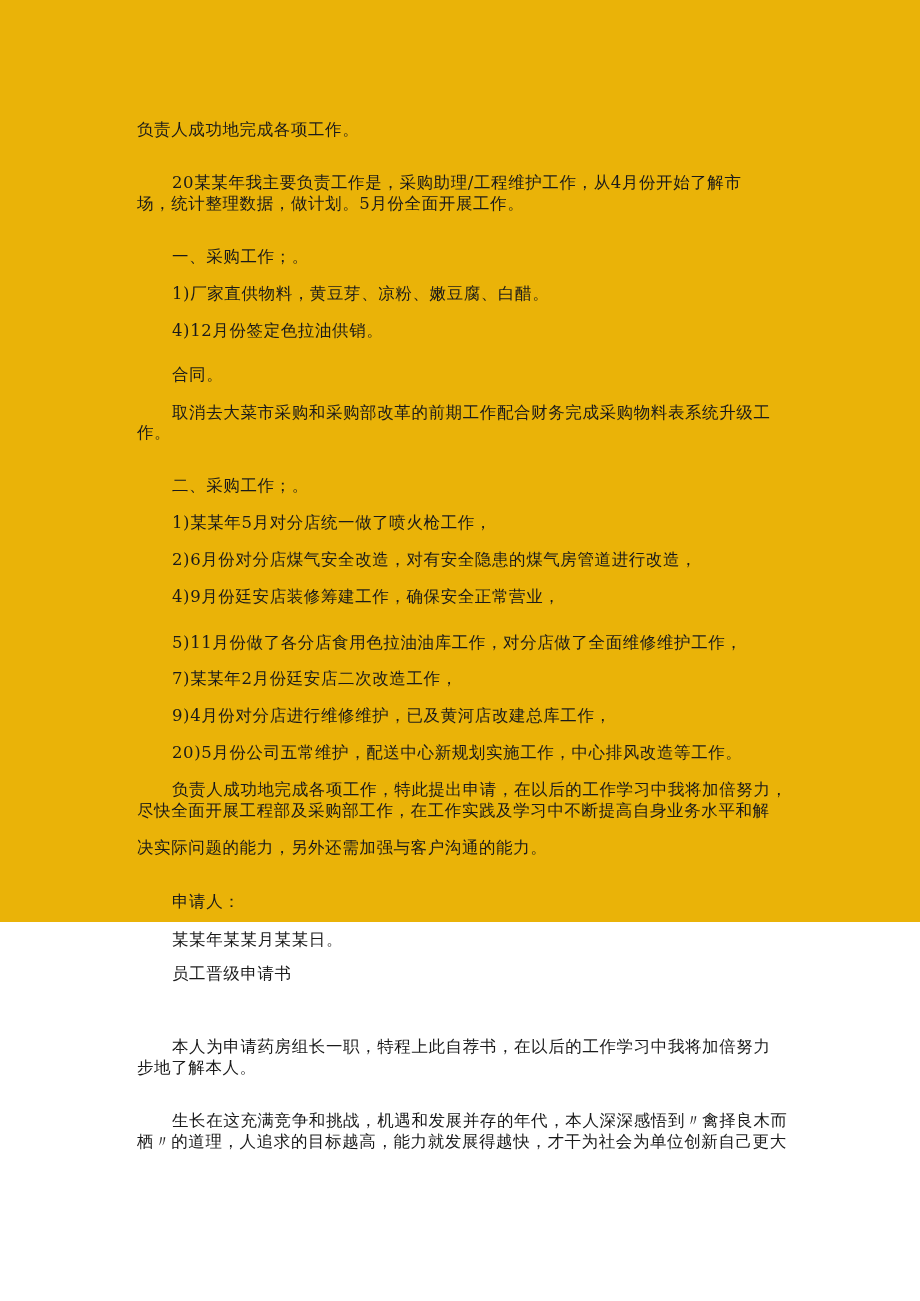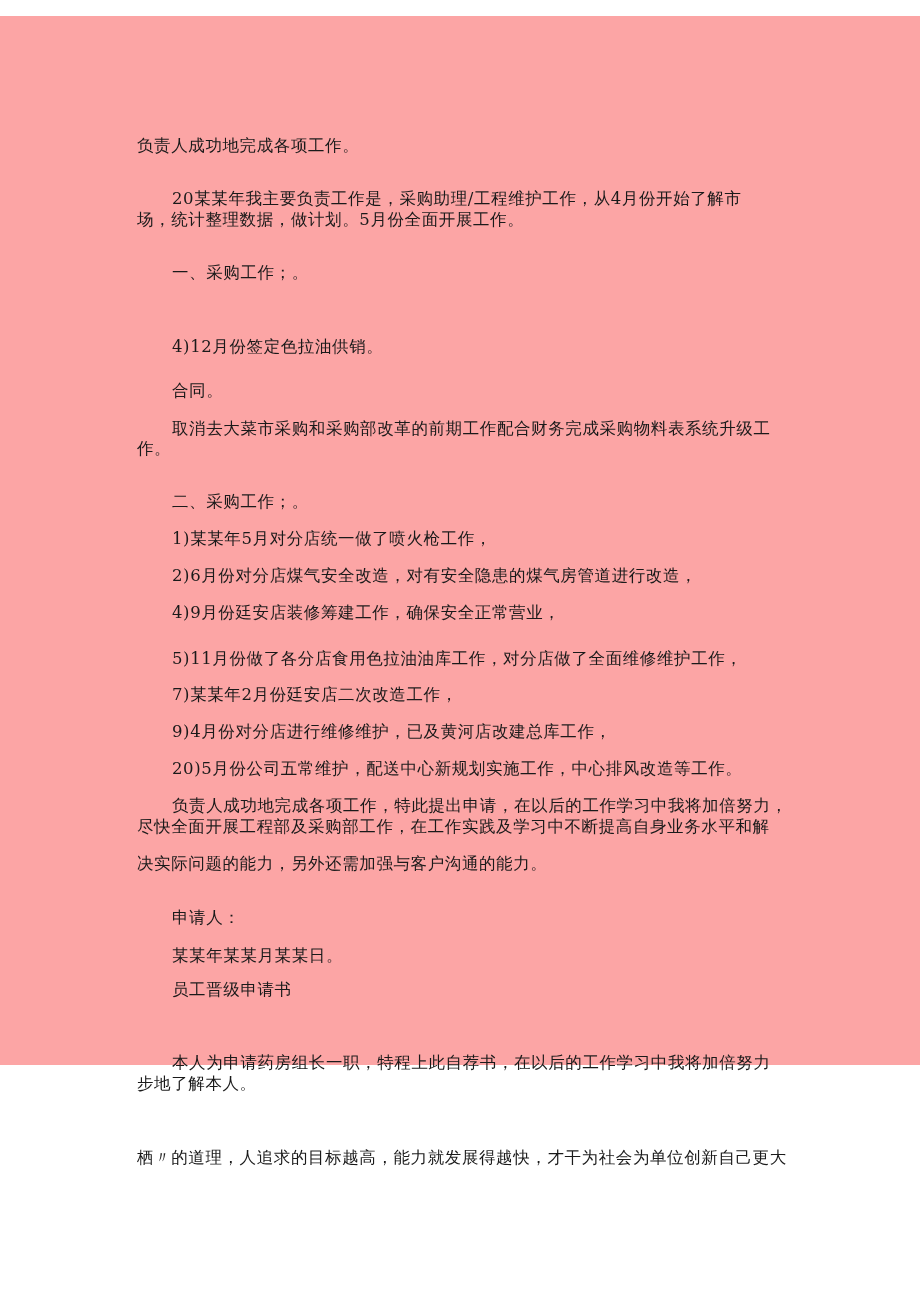--- a/index.html
+++ b/index.html
@@ -10,57 +10,59 @@
   body {
     width: 920px;
     height: 1301px;
     position: relative;
     overflow: hidden;
     font-family: "DejaVu Serif", "Liberation Serif", serif;
     color: #1a1a1a;
   }
   .page {
     position: absolute;
-    left: 0; top: 16px;
+    left: 0; top: 0;
     width: 920px;
-    height: 1049px;
-    background: #fca5a5;
+    height: 922px;
+    background: #eab308;
   }
   .line {
     position: absolute;
     left: 137px;
     font-size: 16.5px;
     line-height: 20px;
     white-space: nowrap;
     letter-spacing: 0.6px;
   }
   .indent { left: 172px; margin-top: 16px; }
 </style>
 </head>
 <body>
 
 <div class="page">
   <div class="line" style="top:120px">负责人成功地完成各项工作。</div>
   <div class="line indent" style="top:157px">20某某年我主要负责工作是，采购助理/工程维护工作，从4月份开始了解市</div>
   <div class="line" style="top:194px">场，统计整理数据，做计划。5月份全面开展工作。</div>
   <div class="line indent" style="top:231px">一、采购工作；。</div>
+  <div class="line indent" style="top:268px">1)厂家直供物料，黄豆芽、凉粉、嫩豆腐、白醋。</div>
   <div class="line indent" style="top:305px">4)12月份签定色拉油供销。</div>
   <div class="line indent" style="top:349px">合同。</div>
   <div class="line indent" style="top:387px">取消去大菜市采购和采购部改革的前期工作配合财务完成采购物料表系统升级工</div>
   <div class="line" style="top:423px">作。</div>
   <div class="line indent" style="top:460px">二、采购工作；。</div>
   <div class="line indent" style="top:497px">1)某某年5月对分店统一做了喷火枪工作，</div>
   <div class="line indent" style="top:534px">2)6月份对分店煤气安全改造，对有安全隐患的煤气房管道进行改造，</div>
   <div class="line indent" style="top:571px">4)9月份廷安店装修筹建工作，确保安全正常营业，</div>
   <div class="line indent" style="top:617px">5)11月份做了各分店食用色拉油油库工作，对分店做了全面维修维护工作，</div>
   <div class="line indent" style="top:653px">7)某某年2月份廷安店二次改造工作，</div>
   <div class="line indent" style="top:690px">9)4月份对分店进行维修维护，已及黄河店改建总库工作，</div>
   <div class="line indent" style="top:727px">20)5月份公司五常维护，配送中心新规划实施工作，中心排风改造等工作。</div>
   <div class="line indent" style="top:764px">负责人成功地完成各项工作，特此提出申请，在以后的工作学习中我将加倍努力，</div>
   <div class="line" style="top:801px">尽快全面开展工程部及采购部工作，在工作实践及学习中不断提高自身业务水平和解</div>
   <div class="line" style="top:838px">决实际问题的能力，另外还需加强与客户沟通的能力。</div>
   <div class="line indent" style="top:876px">申请人：</div>
   <div class="line indent" style="top:914px">某某年某某月某某日。</div>
   <div class="line indent" style="top:948px">员工晋级申请书</div>
   <div class="line indent" style="top:1021px">本人为申请药房组长一职，特程上此自荐书，在以后的工作学习中我将加倍努力</div>
   <div class="line" style="top:1058px">步地了解本人。</div>
+  <div class="line indent" style="top:1095px">生长在这充满竞争和挑战，机遇和发展并存的年代，本人深深感悟到〃禽择良木而</div>
   <div class="line" style="top:1132px">栖〃的道理，人追求的目标越高，能力就发展得越快，才干为社会为单位创新自己更大</div>
 </div>
 
 </body></html>

